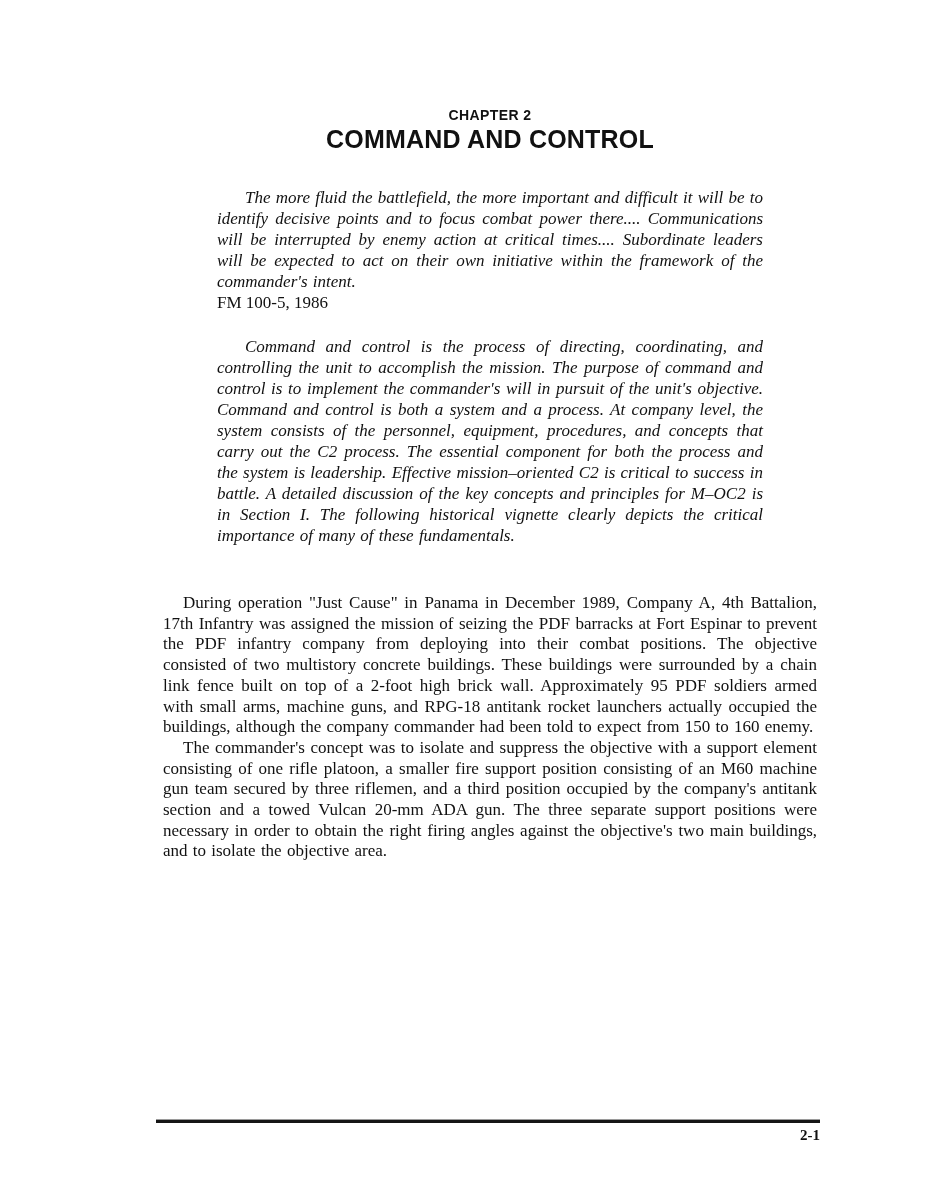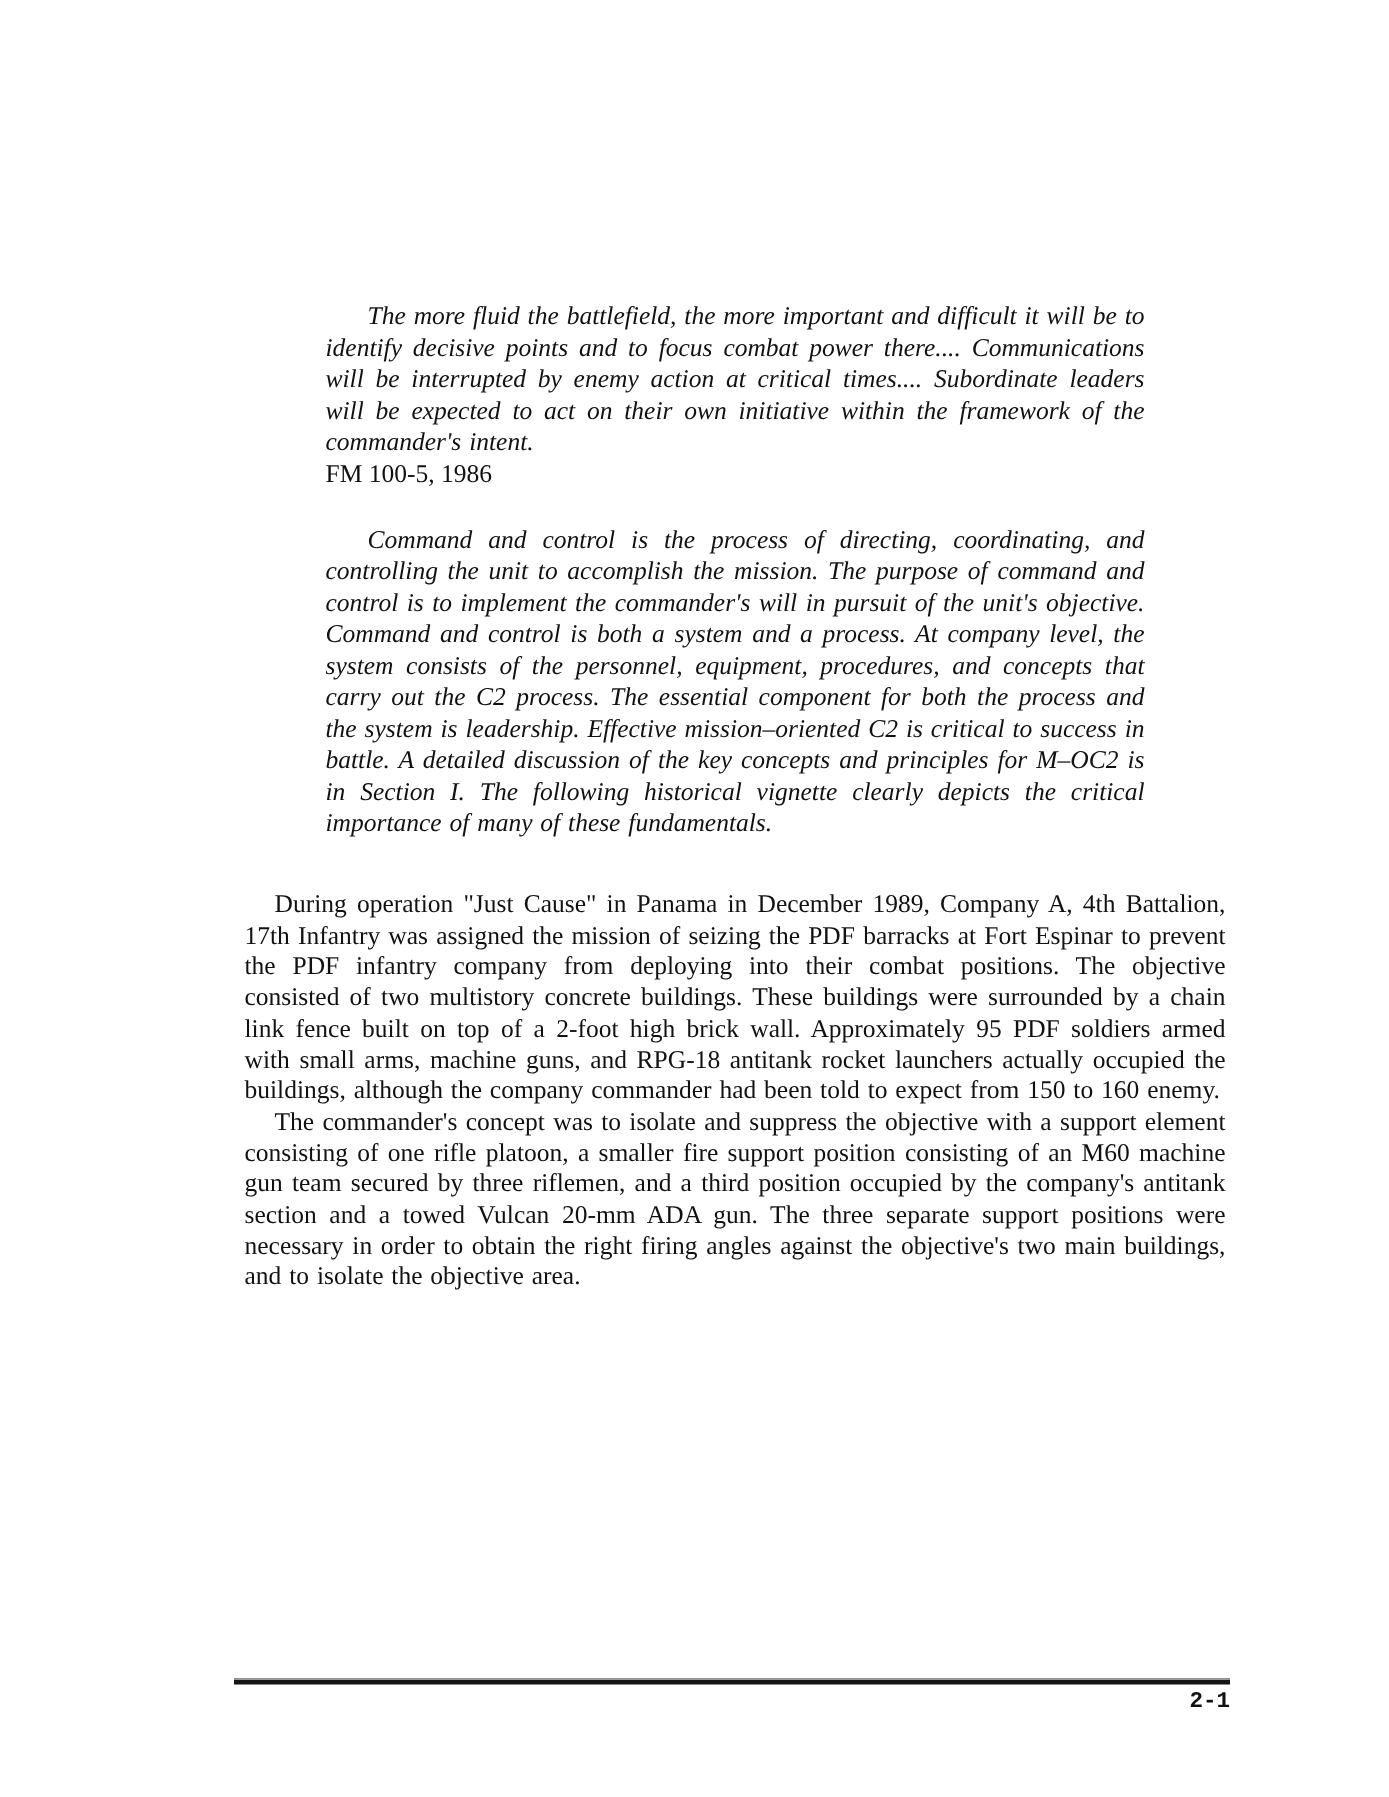--- a/index.html
+++ b/index.html
@@ -37,21 +37,21 @@
     font-size: 25px;
     font-weight: bold;
     line-height: 26px;
     letter-spacing: 0.2px;
   }
 
   
   .epigraph {
     position: absolute;
     left: 217px;
-    top: 200px;
+    top: 187px;
     width: 546px;
     font-family: "Liberation Serif", serif;
   }
   .epigraph p { margin: 0; }
   .quote {
     font-style: italic;
     font-size: 17px;
     line-height: 21px;
     text-align: justify;
     text-indent: 28px;
@@ -91,31 +91,35 @@
     height: 3px;
     background: #151515;
     border-top: 1px solid #9a9a9a;
   }
   .page-number {
     position: absolute;
     left: 156px;
     top: 1127px;
     width: 664px;
     text-align: right;
-    font-family: Liberation Mono, monospace;
+    font-family: Liberation Serif, serif;
     font-size: 15px;
     font-weight: bold;
     line-height: 16px;
   }
 </style>
 </head>
 <body>
 
 <div class="page">
 
+  <header class="heading">
+    <div class="chapter">CHAPTER 2</div>
+    <h1 class="title">COMMAND AND CONTROL</h1>
+  </header>
 
   <section class="epigraph">
     <p class="quote">The more fluid the battlefield, the more important and difficult it will be to identify decisive points and to focus combat power there.... Communications will be interrupted by enemy action at critical times.... Subordinate leaders will be expected to act on their own initiative within the framework of the commander's intent.</p>
     <p class="attribution">FM 100-5, 1986</p>
     <p class="quote lead-quote">Command and control is the process of directing, coordinating, and controlling the unit to accomplish the mission. The purpose of command and control is to implement the commander's will in pursuit of the unit's objective. Command and control is both a system and a process. At company level, the system consists of the personnel, equipment, procedures, and concepts that carry out the C2 process. The essential component for both the process and the system is leadership. Effective mission–oriented C2 is critical to success in battle. A detailed discussion of the key concepts and principles for M–OC2 is in Section I. The following historical vignette clearly depicts the critical importance of many of these fundamentals.</p>
   </section>
 
   <section class="body-copy">
     <p>During operation "Just Cause" in Panama in December 1989, Company A, 4th Battalion, 17th Infantry was assigned the mission of seizing the PDF barracks at Fort Espinar to prevent the PDF infantry company from deploying into their combat positions. The objective consisted of two multistory concrete buildings. These buildings were surrounded by a chain link fence built on top of a 2-foot high brick wall. Approximately 95 PDF soldiers armed with small arms, machine guns, and RPG-18 antitank rocket launchers actually occupied the buildings, although the company commander had been told to expect from 150 to 160 enemy.</p>
     <p>The commander's concept was to isolate and suppress the objective with a support element consisting of one rifle platoon, a smaller fire support position consisting of an M60 machine gun team secured by three riflemen, and a third position occupied by the company's antitank section and a towed Vulcan 20-mm ADA gun. The three separate support positions were necessary in order to obtain the right firing angles against the objective's two main buildings, and to isolate the objective area.</p>

